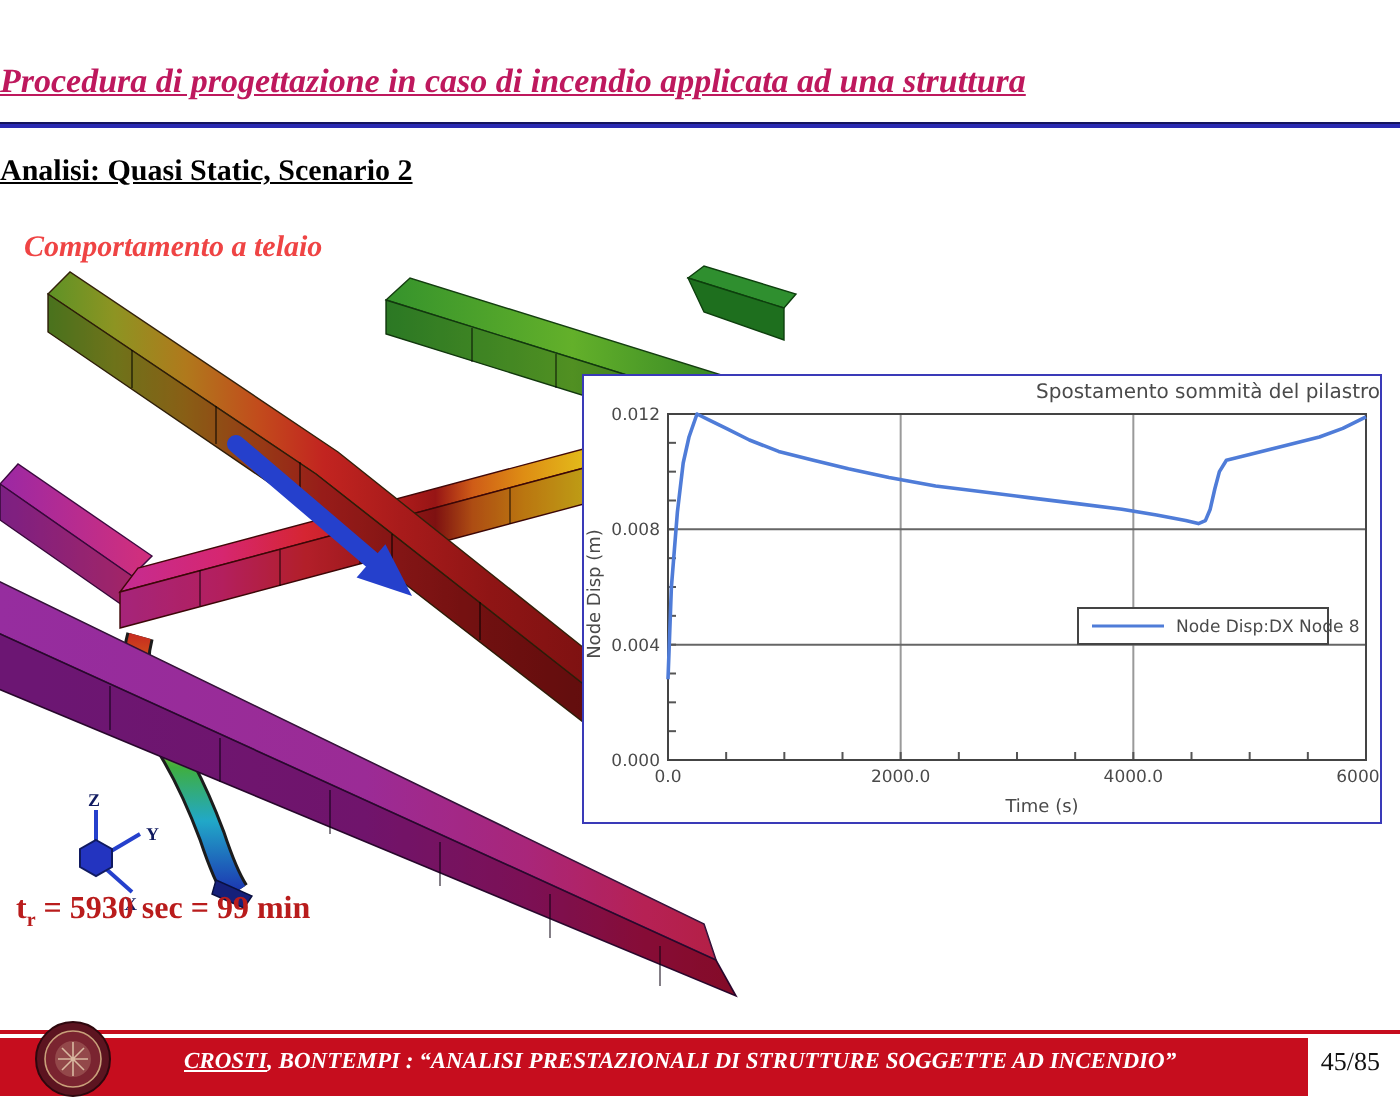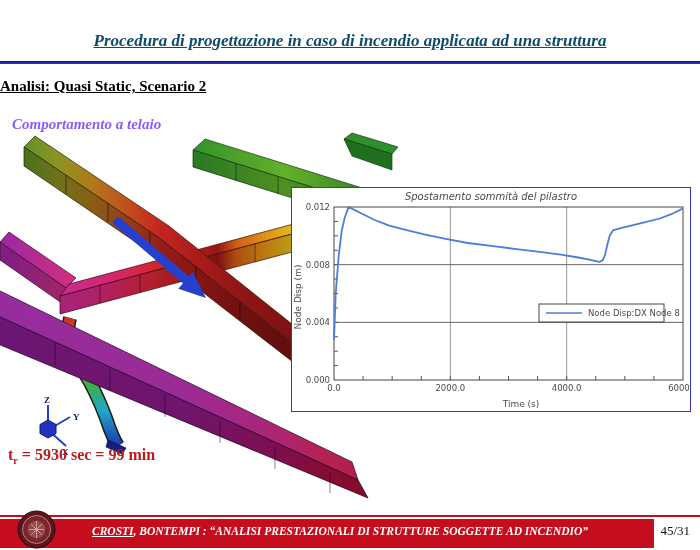--- a/index.html
+++ b/index.html
@@ -1,32 +1,32 @@
 <!DOCTYPE html>
 <html><head>
 <meta charset="utf-8">
 <style>
   html,body{margin:0;padding:0;background:#fff;}
   .slide{position:relative;width:700px;height:550px;background:#fff;overflow:hidden;
          font-family:"Liberation Serif",serif;}
-  .title{position:absolute;top:31px;left:0;width:100%;text-align:center;
-         font-size:17px;font-weight:bold;font-style:italic;color:#0c4a6e;
+  .title{position:absolute;top:31px;left:0;width:100%;
+         font-size:17px;font-weight:bold;font-style:italic;color:#be185d;
          text-decoration:underline;}
   .rule{position:absolute;top:61px;left:0;width:700px;height:2px;background:#2a2ab2;
         border-top:1px solid #14145e;}
   .subtitle{position:absolute;top:78px;left:0;width:100%;text-align:left;
             font-size:15px;font-weight:bold;color:#000;text-decoration:underline;}
   .caption{position:absolute;top:116px;left:12px;font-size:15px;font-weight:bold;
-           font-style:italic;color:#8b5cf6;}
+           font-style:italic;color:#ef4444;}
   #structure{position:absolute;left:0;top:0;width:700px;height:550px;}
   .chart{position:absolute;left:291px;top:187px;width:398px;height:223px;
          background:#fff;border:1px solid #3a3ab8;z-index:5;}
   .chart svg{position:absolute;left:0;top:0;}
-  .chart-title{position:absolute;top:3px;left:0;width:100%;text-align:center;
-               font-family:"DejaVu Sans",sans-serif;font-size:10px;color:#4a4a4a;font-style:italic;}
+  .chart-title{position:absolute;top:3px;left:0;width:100%;text-align:right;
+               font-family:"DejaVu Sans",sans-serif;font-size:10px;color:#4a4a4a;}
   .xlabel{position:absolute;bottom:2px;left:30px;width:100%;text-align:center;
           font-family:"DejaVu Sans",sans-serif;font-size:9px;color:#4a4a4a;}
   .ylabel{position:absolute;left:-48px;top:103px;width:110px;height:12px;text-align:center;
           transform:rotate(-90deg);font-family:"DejaVu Sans",sans-serif;font-size:9px;color:#4a4a4a;}
   .result{position:absolute;left:8px;font-size:16px;font-weight:bold;color:#b91c1c;z-index:6;}
   .result sub{font-size:10px;}
   #result-1{top:446px;}
   #result-2{top:479px;}
   .footer-line{position:absolute;top:515px;left:0;width:700px;height:2px;background:#c60d1e;}
   .footer-bar{position:absolute;top:519px;left:0;width:654px;height:29px;background:#c60d1e;}
@@ -213,15 +213,15 @@
   <div class="footer-bar"></div>
   <svg class="logo" viewBox="0 0 39 39">
     <circle cx="19.5" cy="19.5" r="18.5" fill="#5c1420" stroke="#2e070d" stroke-width="1"></circle>
     <circle cx="19.5" cy="19.5" r="14" fill="#7a2430" stroke="#c9a07a" stroke-width="0.8"></circle>
     <circle cx="19.5" cy="19.5" r="9" fill="#93484a"></circle>
     <path d="M19.5,11 L19.5,28 M12,19.5 L27,19.5 M14,14 L25,25 M25,14 L14,25" stroke="#d9b8a0" stroke-width="0.8"></path>
   </svg>
   <div class="citation">
     <span class="author">CROSTI</span><span>, BONTEMPI : “ANALISI PRESTAZIONALI DI STRUTTURE SOGGETTE AD INCENDIO”</span>
   </div>
-  <div class="page-num">45/31</div>
+  <div class="page-num">45/85</div>
 
 </div>
 
 </body></html>

